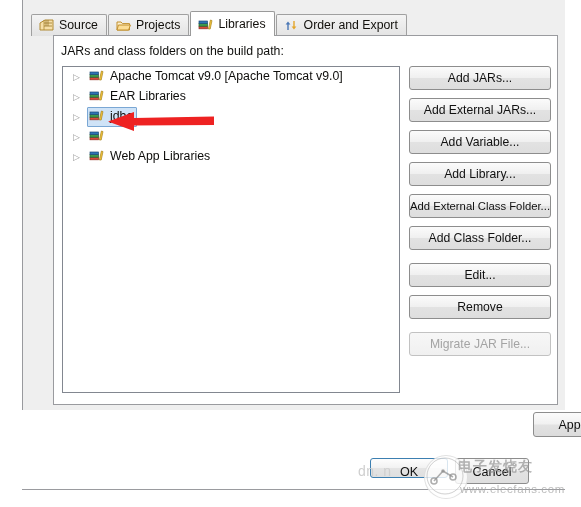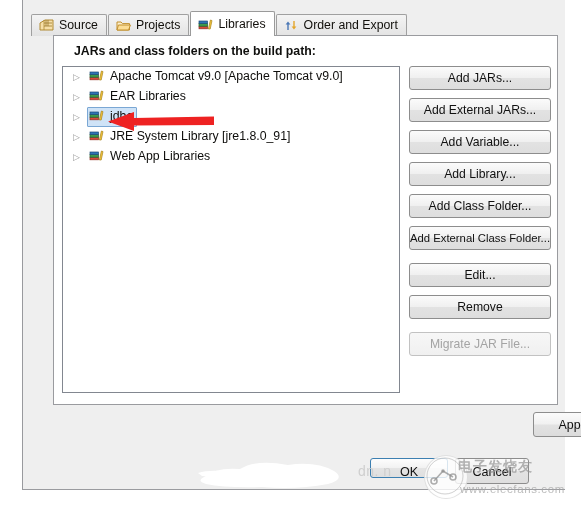--- a/index.html
+++ b/index.html
@@ -12,21 +12,21 @@
   #root {
     position: relative;
     width: 581px; height: 507px;
     background: #ffffff;
   }
 
   
   .dialog {
     position: absolute;
     left: 22px; top: 0px;
-    width: 543px; height: 490px;
+    width: 543px; height: 410px;
     background: #efefef;
     border-left: 1px solid #999a9e;
     box-sizing: border-box;
   }
   .dialog-bottom-rule {
     position: absolute;
     left: 22px; top: 489px;
     width: 543px; height: 1px;
     background: #9a9b9f;
   }
@@ -77,25 +77,24 @@
     position: absolute;
     left: 30px; top: 35px;
     width: 505px; height: 370px;
     background: #ffffff;
     border: 1px solid #9a9b9f;
     box-sizing: border-box;
     z-index: 2;
   }
   .panel-title {
     position: absolute;
-    left: 20px; top: 8px;
+    left: 7px; top: 8px;
     font-size: 12.3px;
     color: #10100e;
     white-space: nowrap;
-    font-weight: bold;
   }
 
   
   .treebox {
     position: absolute;
     left: 8px; top: 30px;
     width: 338px; height: 327px;
     background: #ffffff;
     border: 1px solid #828790;
     box-sizing: border-box;
@@ -377,21 +376,20 @@
           <span class="twisty">▷</span>
           <span class="tree-label-wrap">
             <span class="tree-icon">
               <svg width="16" height="13" viewBox="0 0 16 13">
                 <rect x="1" y="8.2" width="8.5" height="2.6" fill="#d94a3a" stroke="#8d2e23" stroke-width="0.7"></rect>
                 <rect x="1" y="5.6" width="8.5" height="2.6" fill="#3f9a4c" stroke="#22622c" stroke-width="0.7"></rect>
                 <rect x="1" y="3.0" width="8.5" height="2.6" fill="#2f74b5" stroke="#1d4a76" stroke-width="0.7"></rect>
                 <path d="M10.4 11 L12.4 2 L14 2.6 L12.2 11 Z" fill="#f5c73c" stroke="#a8821a" stroke-width="0.7"></path>
               </svg>
             </span>
-            <span>JRE System Library [jre1.8.0_91]</span>
           </span>
         </div>
 
         <div class="tree-row">
           <span class="twisty">▷</span>
           <span class="tree-label-wrap">
             <span class="tree-icon">
               <svg width="16" height="13" viewBox="0 0 16 13">
                 <rect x="1" y="8.2" width="8.5" height="2.6" fill="#d94a3a" stroke="#8d2e23" stroke-width="0.7"></rect>
                 <rect x="1" y="5.6" width="8.5" height="2.6" fill="#3f9a4c" stroke="#22622c" stroke-width="0.7"></rect>
@@ -403,22 +401,22 @@
           </span>
         </div>
 
       </div>
 
       <div class="btncol">
         <button class="btn">Add JARs...</button>
         <button class="btn">Add External JARs...</button>
         <button class="btn">Add Variable...</button>
         <button class="btn">Add Library...</button>
+        <button class="btn small-text">Add External Class Folder...</button>
         <button class="btn">Add Class Folder...</button>
-        <button class="btn small-text">Add External Class Folder...</button>
         <button class="btn gap-before">Edit...</button>
         <button class="btn">Remove</button>
         <button class="btn disabled gap-before">Migrate JAR File...</button>
       </div>
 
     </div>
 
     <button class="apply-btn">Apply</button>
 
   </div>

